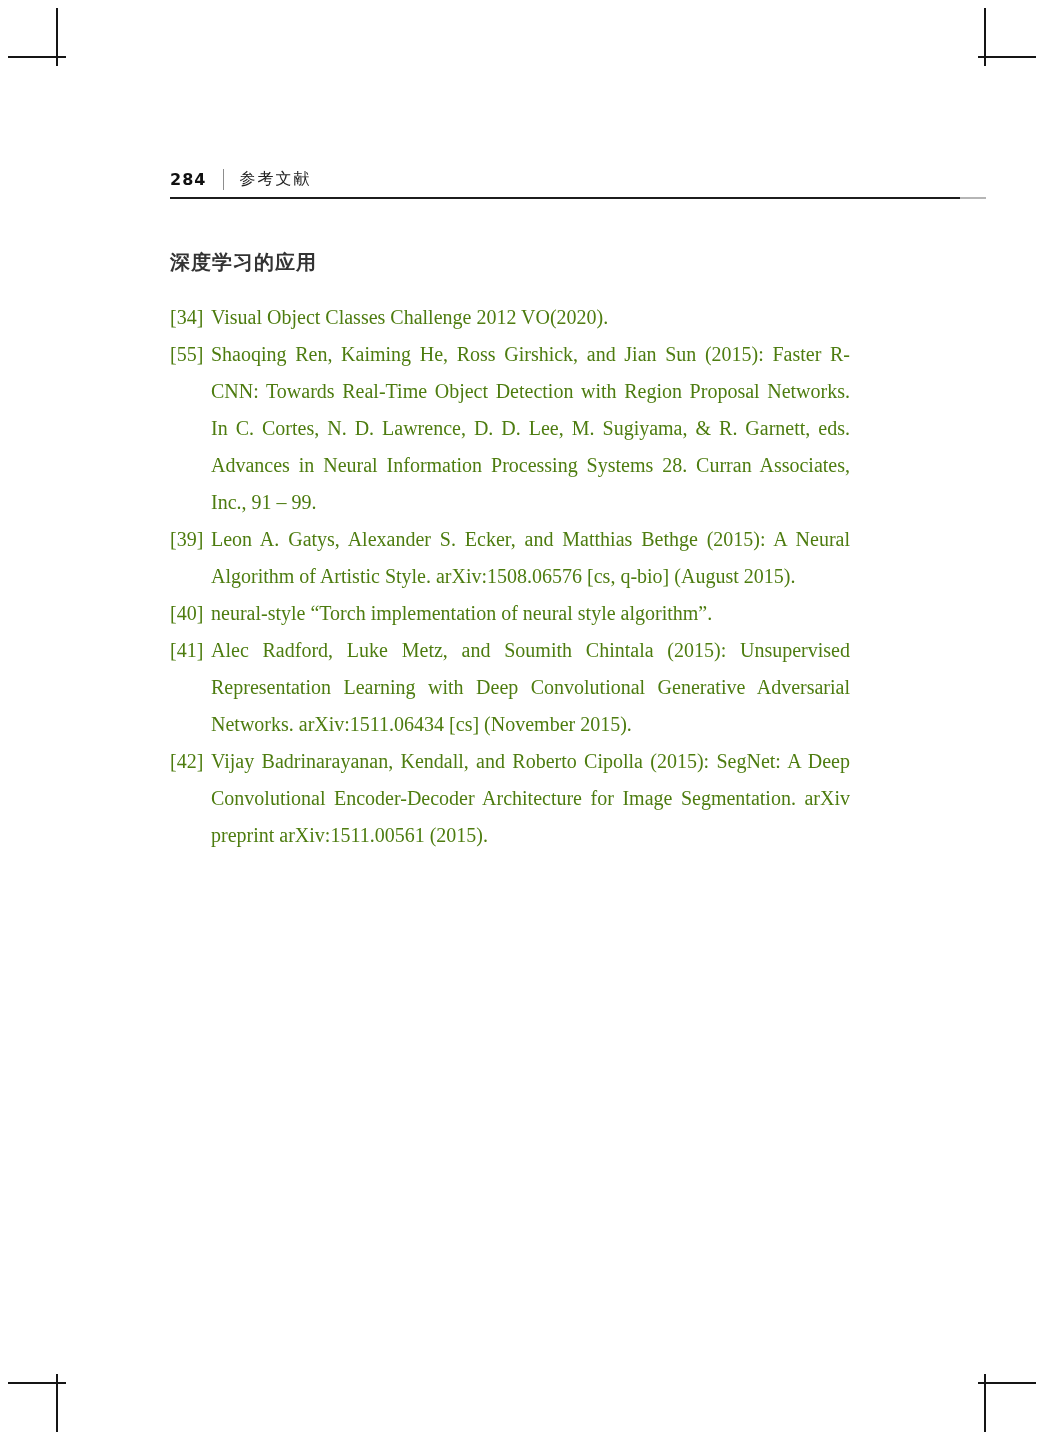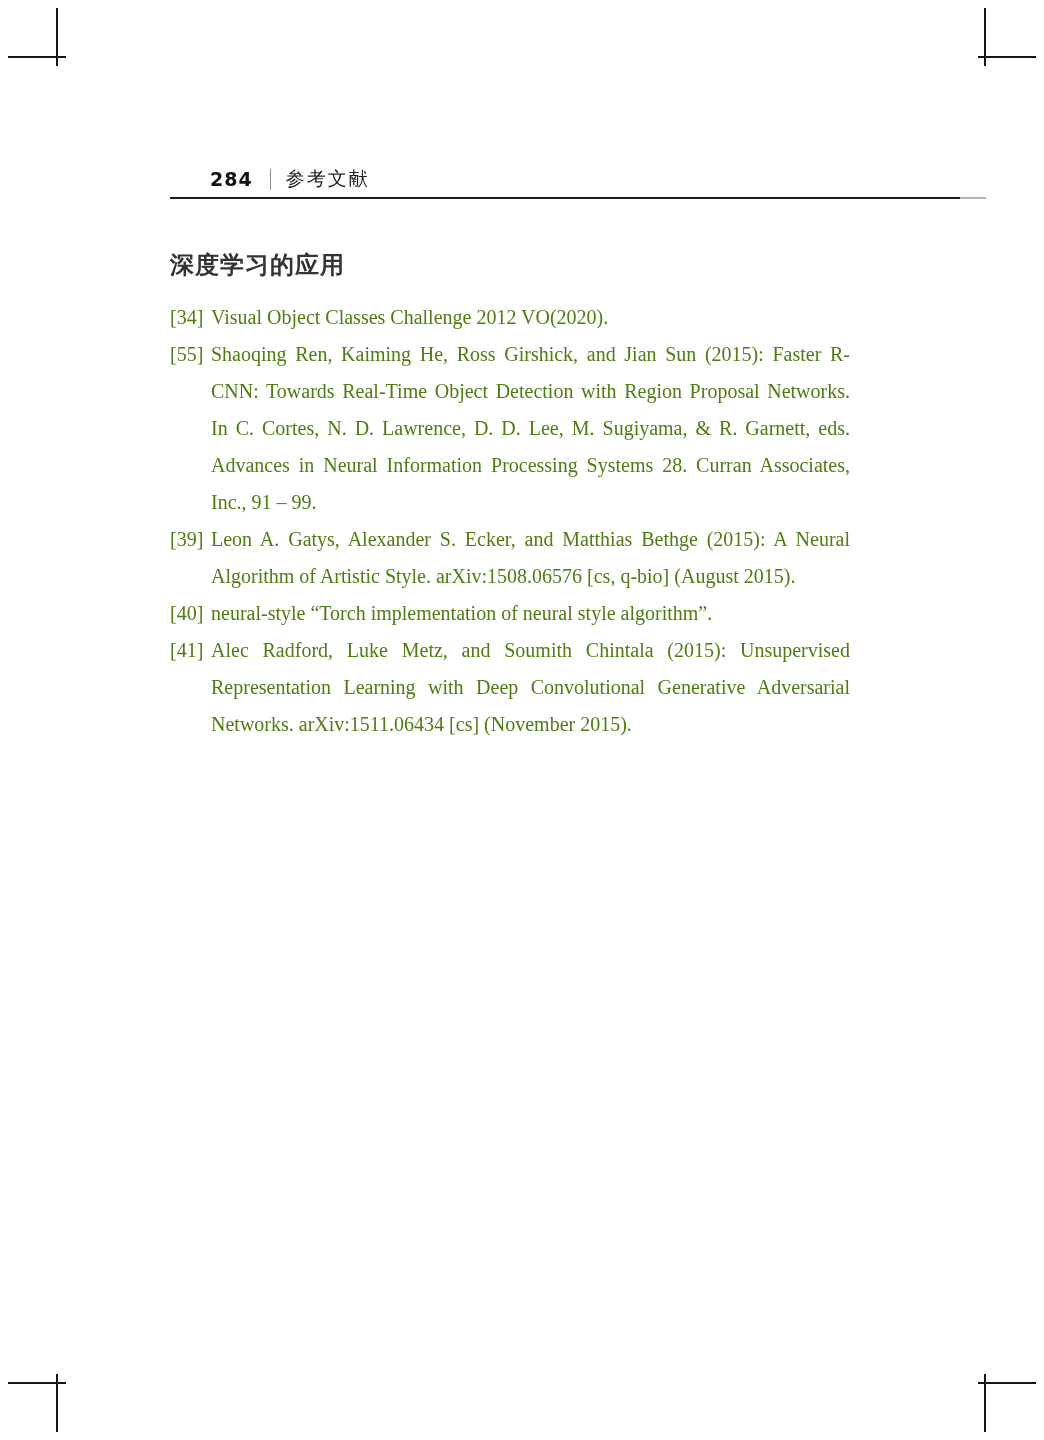--- a/index.html
+++ b/index.html
@@ -39,53 +39,52 @@
     width: 816px;
   }
   .header-row {
     display: flex;
     align-items: center;
     height: 26px;
   }
   .page-number {
     font-family: "DejaVu Sans", "Liberation Sans", sans-serif;
     font-weight: bold;
-    font-size: 19px;
+    font-size: 16px;
     letter-spacing: 1px;
     color: #101010;
-    margin-left: 40px;
   }
   .header-divider {
     width: 1px;
     height: 21px;
     background: #8d8d8d;
     margin: 0 15px 0 17px;
   }
   .header-title {
     font-family: "DejaVu Sans", "Liberation Sans", sans-serif;
-    font-size: 19px;
+    font-size: 16px;
     color: #222222;
     letter-spacing: 2px;
   }
   .header-rule-row {
     display: flex;
     align-items: center;
     margin-top: 5px;
   }
   .header-rule { height: 2px; background: #1c1c1c; flex: 0 0 790px; }
   .header-rule-tail { height: 2px; background: #b5b5b5; flex: 0 0 26px; }
 
   
   .section-title {
     position: absolute;
     left: 170px;
     top: 249px;
     margin: 0;
     font-family: "DejaVu Sans", "Liberation Sans", sans-serif;
-    font-size: 24px;
+    font-size: 20px;
     font-weight: 600;
     color: #333333;
     letter-spacing: 1px;
   }
 
   
   .references {
     position: absolute;
     left: 170px;
     top: 299px;
@@ -149,15 +148,19 @@
     <div class="ref-item">
       <span class="ref-id">[40]</span>
       <span class="ref-text">neural-style “Torch implementation of neural style algorithm”.</span>
     </div>
 
     <div class="ref-item">
       <span class="ref-id">[41]</span>
       <span class="ref-text">Alec Radford, Luke Metz, and Soumith Chintala (2015): Unsupervised Representation Learning with Deep Convolutional Generative Adversarial Networks. arXiv:1511.06434 [cs] (November 2015).</span>
     </div>
 
+    <div class="ref-item">
+      <span class="ref-id">[42]</span>
+      <span class="ref-text">Vijay Badrinarayanan, Kendall, and Roberto Cipolla (2015): SegNet: A Deep Convolutional Encoder-Decoder Architecture for Image Segmentation. arXiv preprint arXiv:1511.00561 (2015).</span>
+    </div>
   </section>
 
 </div>
 
 </body></html>

